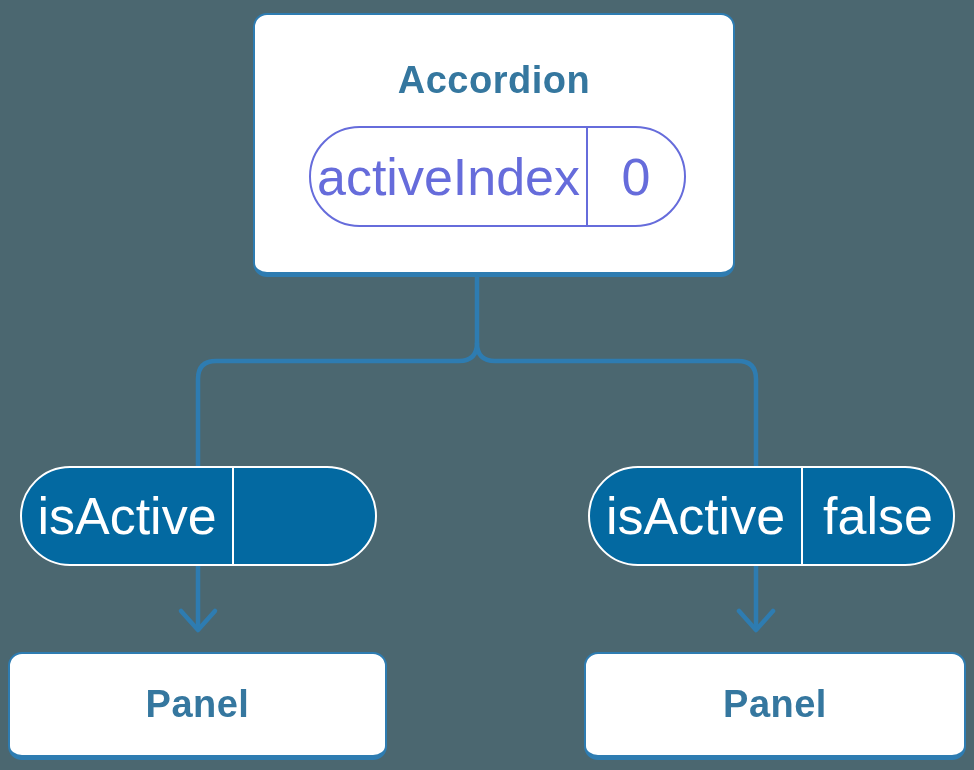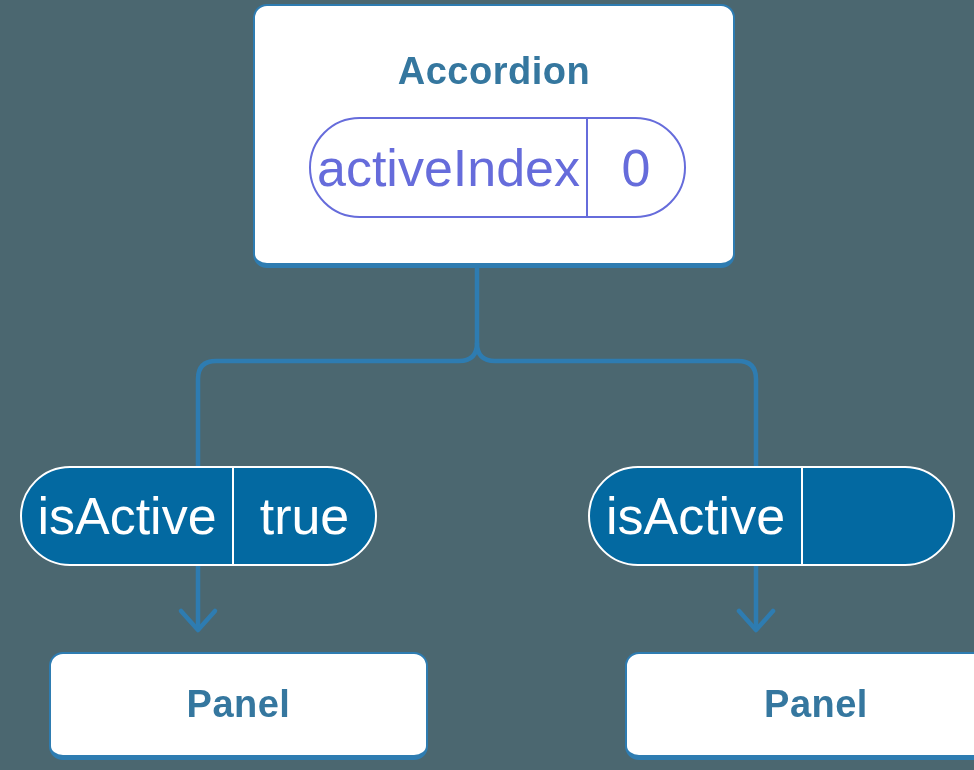--- a/index.html
+++ b/index.html
@@ -37,21 +37,21 @@
     border-radius: 14px;
     box-sizing: border-box;
   }
   .node-title {
     color: #35779F;
     font-size: 38px;
     font-weight: bold;
     letter-spacing: 0.5px;
   }
   .root-node {
-    left: 253px; top: 4px;
+    left: 253px; top: 13px;
     width: 482px; height: 264px;
   }
   .root-node .node-title {
     position: absolute;
     left: 0; right: 0; top: 44px;
     text-align: center;
   }
   .pill {
     position: absolute;
     display: flex;
@@ -92,21 +92,20 @@
   .prop-pill-left .pill-label { width: 210px; }
   .prop-pill-right {
     left: 588px; top: 466px;
     width: 367px; height: 100px;
   }
   .prop-pill-right .pill-label { width: 211px; }
   .panel-node {
     display: flex;
     align-items: center;
     justify-content: center;
-    margin-left: 41px;
   }
   .panel-node-left {
     left: 8px; top: 652px;
     width: 379px; height: 108px;
   }
   .panel-node-right {
     left: 584px; top: 652px;
     width: 382px; height: 108px;
   }
 </style>
@@ -125,25 +124,25 @@
   <div class="node root-node">
     <div class="node-title">Accordion</div>
     <div class="pill state-pill">
       <span class="pill-cell pill-label">activeIndex</span>
       <span class="pill-cell pill-value">0</span>
     </div>
   </div>
 
   <div class="pill prop-pill prop-pill-left">
     <span class="pill-cell pill-label">isActive</span>
-    <span class="pill-cell pill-value">true</span>
   </div>
 
   <div class="pill prop-pill prop-pill-right">
     <span class="pill-cell pill-label">isActive</span>
+    <span class="pill-cell pill-value">false</span>
   </div>
 
   <div class="node panel-node panel-node-left">
     <div class="node-title">Panel</div>
   </div>
 
   <div class="node panel-node panel-node-right">
     <div class="node-title">Panel</div>
   </div>
 

